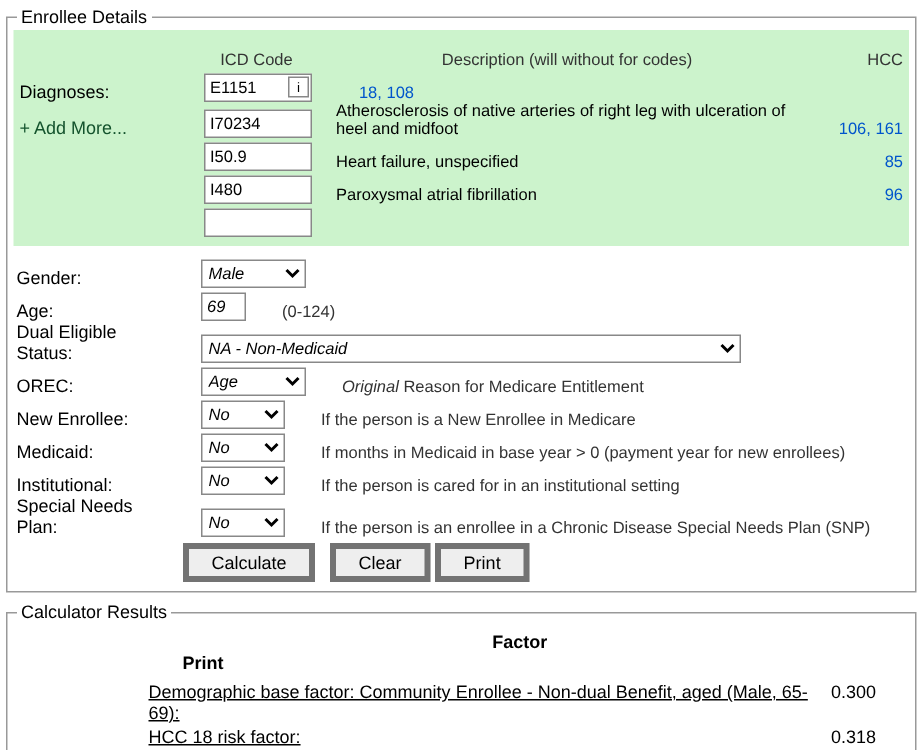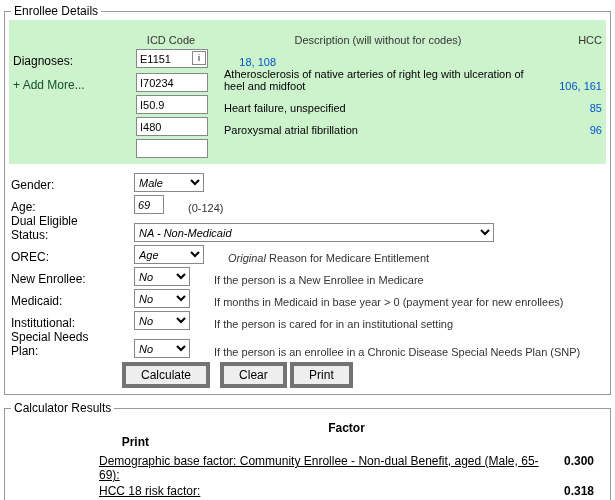--- a/index.html
+++ b/index.html
@@ -67,21 +67,21 @@
     display: flex; font-weight: bold; font-size: 12px;
     margin: 2px 0 4px 0;
   }
   .res-col-f { flex: 1; text-align: center; }
   .res-col-s { width: 50px; text-align: right; }
   .res-row {
     display: flex; font-size: 12px; padding: 1px 0;
     margin-left: 88px; margin-right: 10px;
   }
   .res-f { flex: 1; text-decoration: underline; }
-  .res-s { width: 50px; text-align: right; font-weight: bold; }
+  .res-s { width: 50px; text-align: center; }
 </style>
 </head>
 <body>
 
 <fieldset>
   <legend>Enrollee Details</legend>
 
   <div class="diag-block">
     <div class="hdr-row">
       <div class="col-label"></div>

